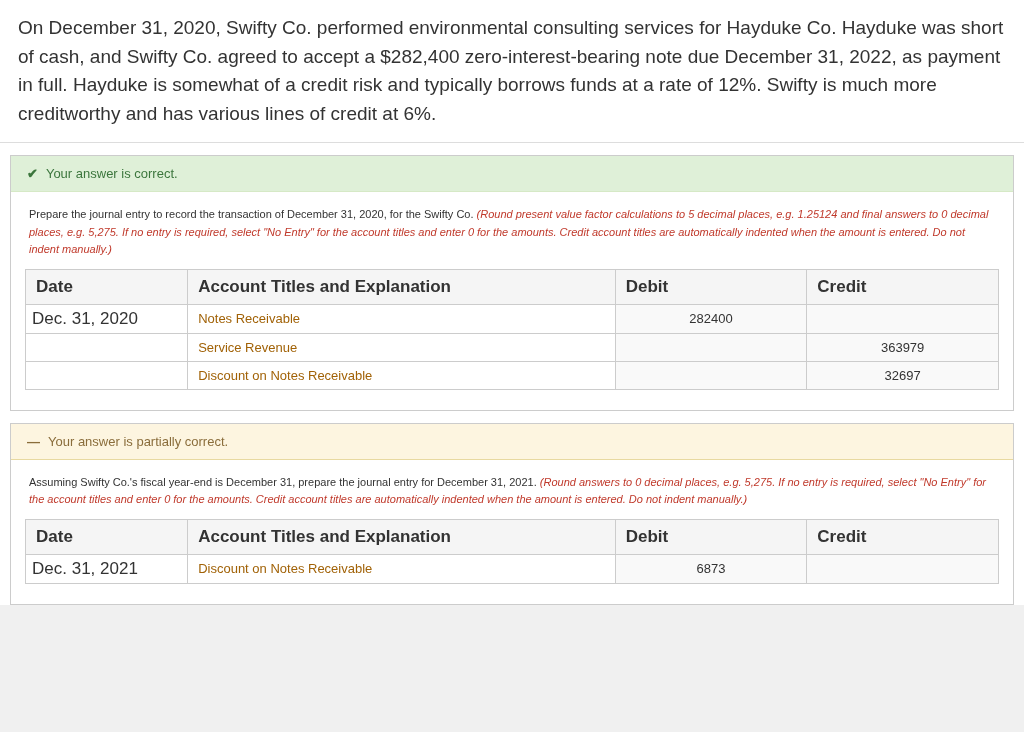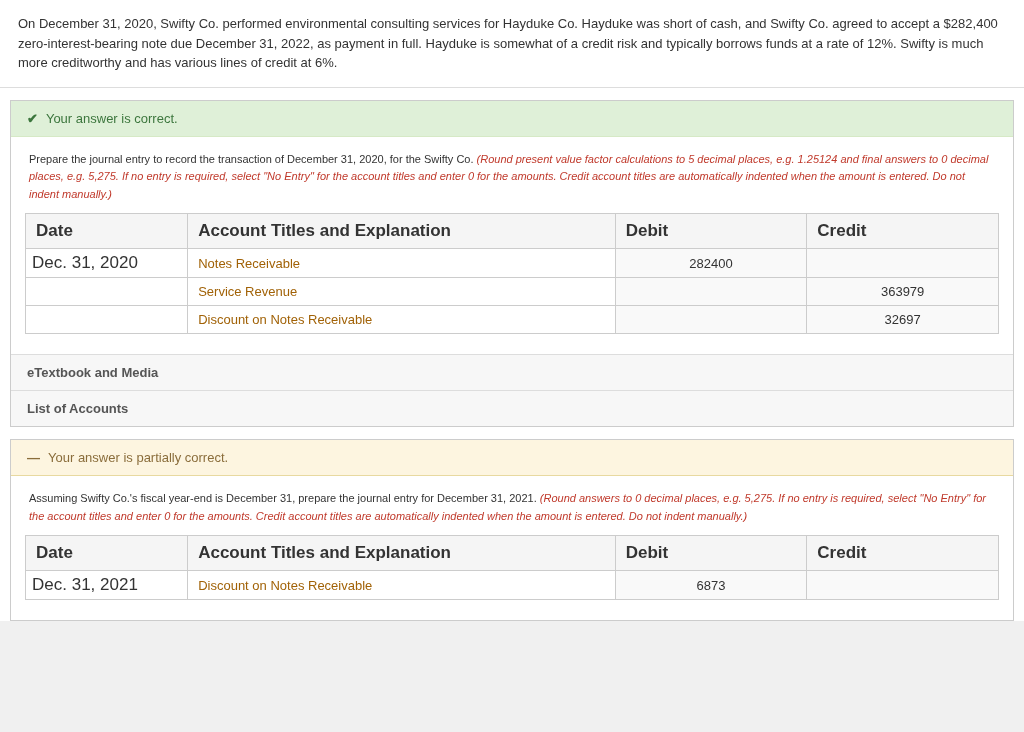--- a/index.html
+++ b/index.html
@@ -13,21 +13,21 @@
       max-width: 1024px;
       margin: 0 auto;
       background: #fff;
     }
 
     
     .problem-statement {
       padding: 14px 18px;
       background: #fff;
       border-bottom: 1px solid #ddd;
-      font-size: 13px;
+      font-size: 19px;
       line-height: 1.5;
     }
 
     
     .section-block {
       margin: 12px 10px;
       border: 1px solid #ccc;
       background: #fff;
     }
 
@@ -196,30 +196,20 @@
             <td class="account-cell indent-input">
               <input type="text" value="Discount on Notes Receivable" style="">
             </td>
             <td class="value-cell num-right"></td>
             <td class="value-cell num-right">32697</td>
           </tr>
         </tbody>
       </table>
     </div>
 
-    <table style="width:100%; border-collapse:collapse;">
-      <tbody>
-          <tr class="collapse-row">
-        <td>eTextbook and Media</td>
-      </tr>
-      <tr class="collapse-row">
-        <td>List of Accounts</td>
-      </tr>
-    </tbody>
-      </table>
 
   </div>
 
   <div class="section-block">
 
     <div class="answer-status-partial">
       <span class="status-icon">—</span>
       <span>Your answer is partially correct.</span>
     </div>
 

